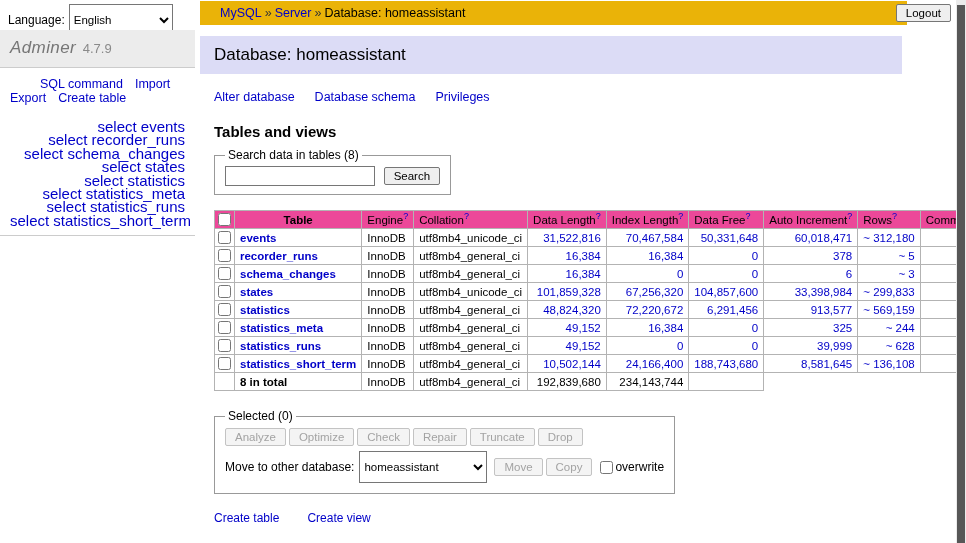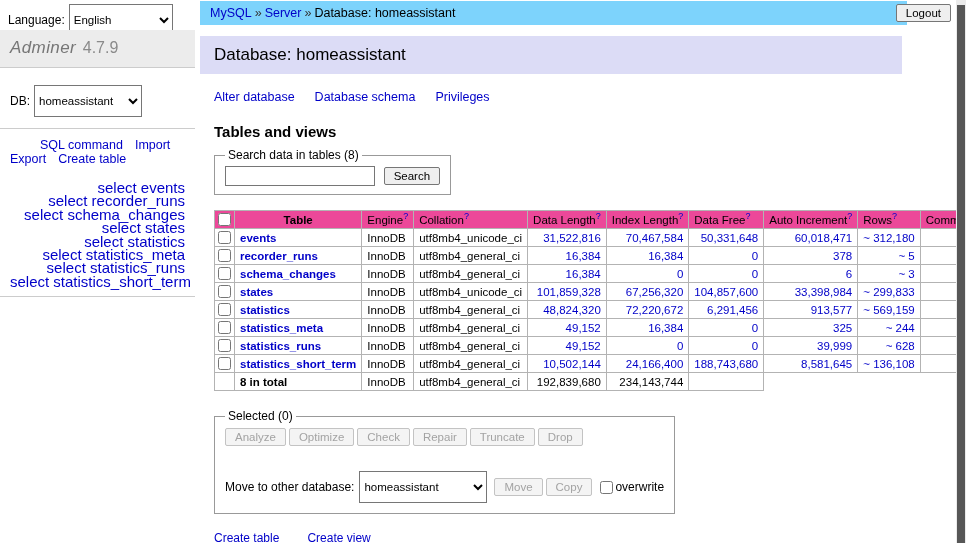--- a/index.html
+++ b/index.html
@@ -28,31 +28,31 @@
     height: 20px; padding: 1px 3px;
   }
   input[type="checkbox"] { width: 13px; height: 13px; vertical-align: middle; }
 
   
   .topbar { position: absolute; left: 0; top: 0; width: 100%; height: 26px; background: #fff; }
   .lang { position: absolute; left: 8px; top: 4px; font-size: 12px; }
   .lang select { width: 104px; margin-left: 4px; }
   .breadcrumb {
     position: absolute; left: 200px; top: 1px; width: 707px; height: 24px;
-    background: #7dd3fc; font-size: 12.5px; line-height: 24px; padding-left: 10px;
+    background: #eab308; font-size: 12.5px; line-height: 24px; padding-left: 20px;
     white-space: nowrap;
   }
   .breadcrumb .sep { color: #333; margin: 0 3px; }
   .logout-btn { position: absolute; right: 15px; top: 4px; }
 
   
   .sidebar { position: absolute; left: 0; top: 26px; width: 195px; bottom: 0; padding-top: 4px; }
   .brand { background: #ececec; border-bottom: 1px solid #ccc; padding: 8px 10px 9px; }
   .brand-name { font-style: italic; font-size: 17px; color: #767676; letter-spacing: .4px; }
-  .brand-ver { font-size: 16px; color: #8a8a8a; margin-left: 3px; }
+  .brand-ver { font-size: 13px; color: #8a8a8a; margin-left: 3px; }
   .dbform { padding: 17px 10px 11px; border-bottom: 1px solid #ccc; font-size: 12px; }
   .dbform select { width: 108px; margin-left: 4px; }
   .side-links { padding: 0 10px; font-size: 12.5px; }
   .side-links.first { margin-top: 9px; padding-left: 40px; }
   .side-links a { margin-right: 12px; }
   .tables-list { padding: 9px 10px 8px; border-bottom: 1px solid #ccc; margin-top: 6px; }
   .tables-list a { display: block; font-size: 15px; line-height: 13.4px; white-space: nowrap; text-align: right; }
 
   
   .main { position: absolute; left: 200px; top: 26px; width: 702px; }
@@ -75,21 +75,21 @@
   tbody th a { font-weight: 700; }
   .num { text-align: right; }
   .check { text-align: center; padding: 0 3px; width: 22px; }
   sup.help { font-size: 9px; line-height: 0; }
   tfoot th { text-align: left; font-weight: 700; }
   tfoot .num { color: #000; }
   td.nb { border: none; }
   .comment-col { min-width: 54px; }
 
   .selected-fs { margin: 18px 0 0 14px; padding: 5px 10px 10px; }
-  .sel-buttons { margin-bottom: 25px; }
+  .sel-buttons { margin-bottom: 5px; }
   .sel-buttons button { margin-right: 3px; }
   .move-row { font-size: 12px; }
   .move-row select { width: 128px; margin: 0 7px 0 5px; }
   .move-row button { margin-right: 3px; }
   .overwrite-wrap { margin-left: 5px; }
   .overwrite-wrap input { margin-right: 2px; }
 
   .bottomlinks { margin: 17px 14px 0; font-size: 12px; }
   .bottomlinks a { margin-right: 28px; }
 
@@ -107,23 +107,20 @@
   <div class="breadcrumb">
     <a href="#">MySQL</a><span class="sep">»</span><a href="#">Server</a><span class="sep">»</span><span>Database: homeassistant</span>
   </div>
   <button class="logout-btn">Logout</button>
 </div>
 
 <div class="sidebar">
   <div class="brand">
     <span class="brand-name">Adminer</span>
     <span class="brand-ver">4.7.9</span>
-  </div>
-  <div class="dbform">
-    <label>DB:</label><select><option>homeassistant</option></select>
   </div>
   <p class="side-links first"><a href="#">SQL command</a><a href="#">Import</a></p>
   <p class="side-links"><a href="#">Export</a><a href="#">Create table</a></p>
   <div class="tables-list">
       <a href="#">select events</a>
       <a href="#">select recorder_runs</a>
       <a href="#">select schema_changes</a>
       <a href="#">select states</a>
       <a href="#">select statistics</a>
       <a href="#">select statistics_meta</a>

